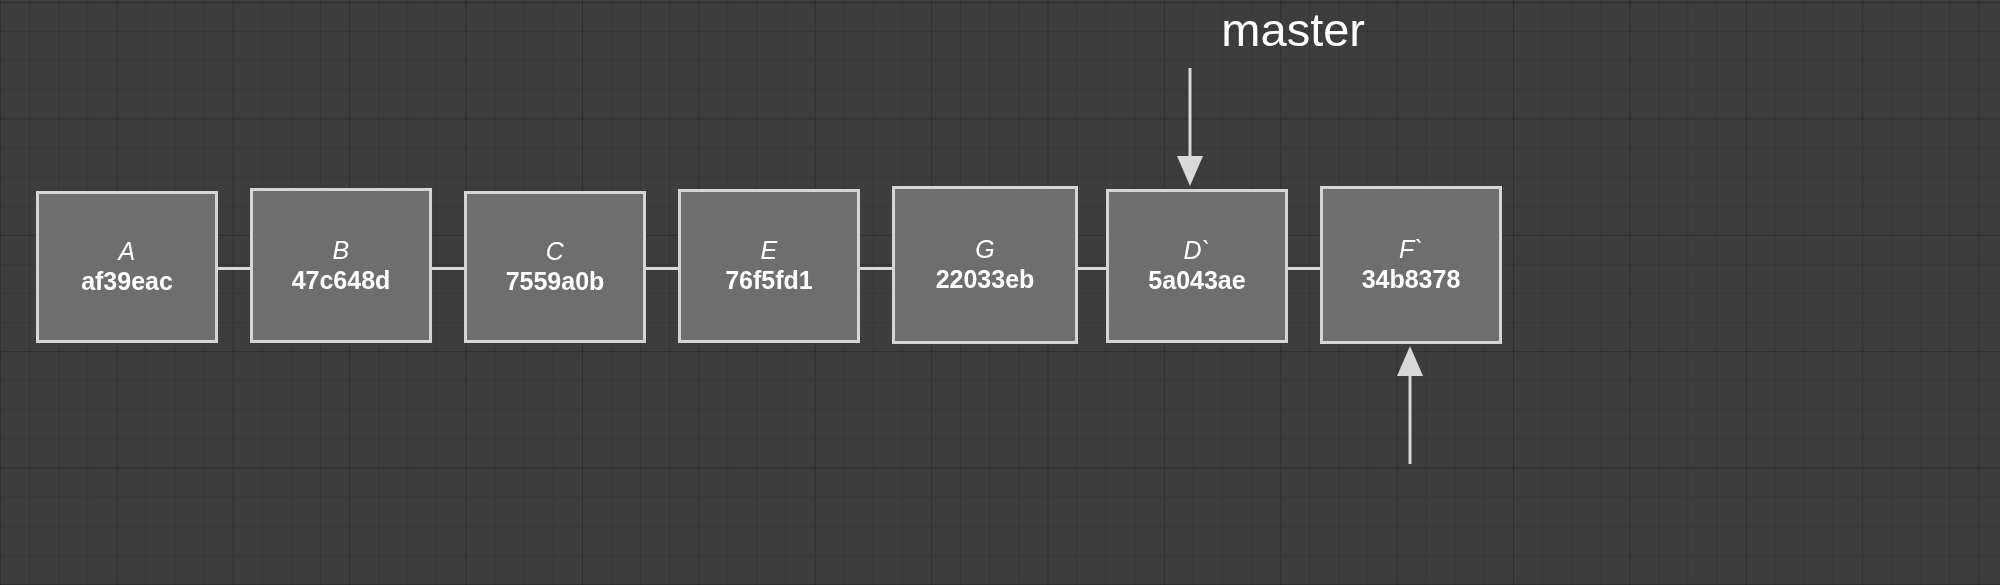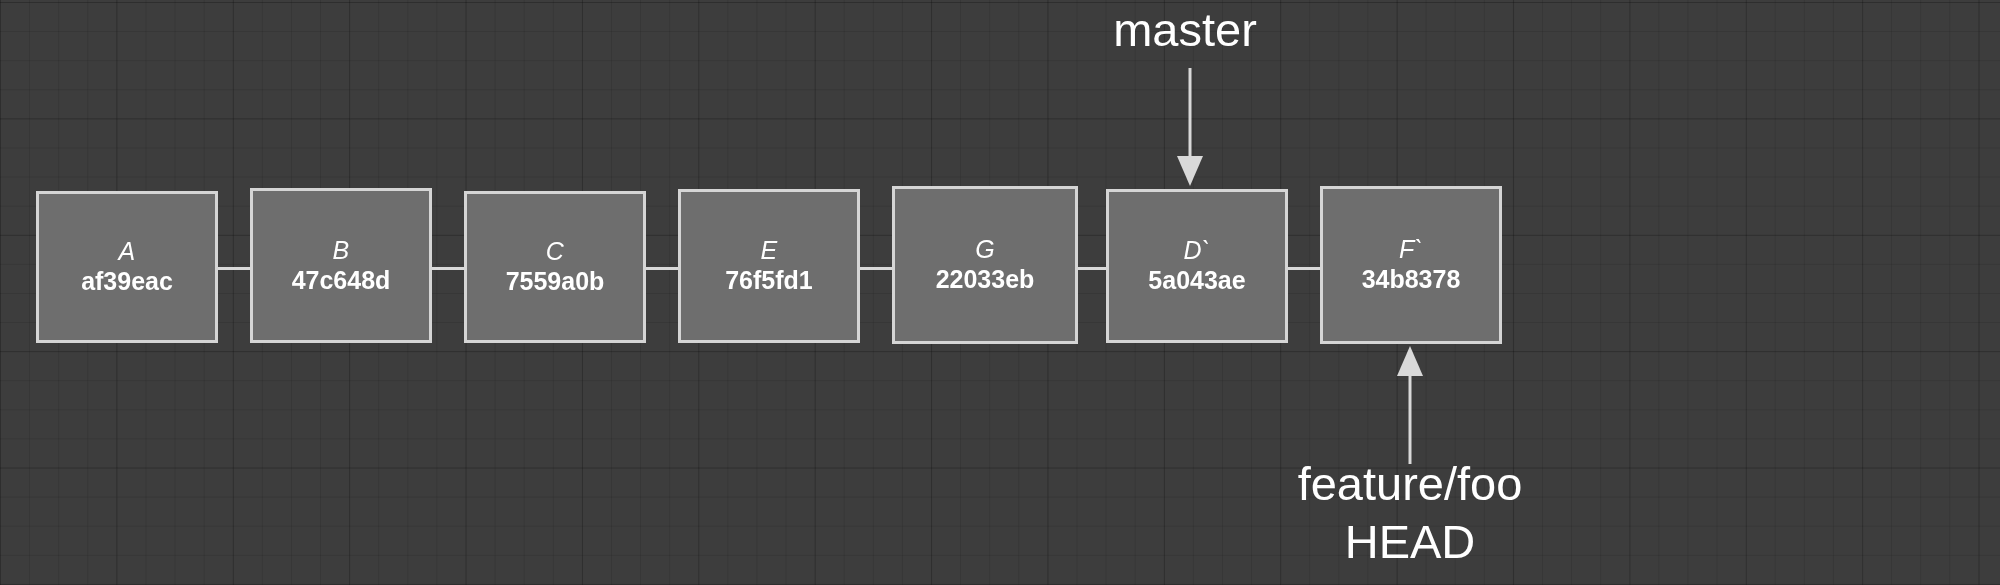--- a/index.html
+++ b/index.html
@@ -63,21 +63,21 @@
     font-weight: bold;
   }
 
   
   .ref-label {
     position: absolute;
     color: #ffffff;
     font-size: 47px;
     line-height: 56px;
     white-space: pre;
-    text-align: center;
+    text-align: right;
     z-index: 4;
   }
   .ref-label.multiline {
     line-height: 58px;
   }
 
   .pointer-svg {
     position: absolute;
     z-index: 2;
     overflow: visible;
@@ -135,17 +135,15 @@
   <svg class="pointer-svg" style="left:1160px; top:68px;" width="60" height="120" viewBox="0 0 60 120">
     <line x1="30" y1="0" x2="30" y2="96" stroke="#d9d9d9" stroke-width="3"></line>
     <polygon points="30,118 17,88 43,88" fill="#d9d9d9"></polygon>
   </svg>
 
   <svg class="pointer-svg" style="left:1380px; top:344px;" width="60" height="120" viewBox="0 0 60 120">
     <line x1="30" y1="120" x2="30" y2="24" stroke="#d9d9d9" stroke-width="3"></line>
     <polygon points="30,2 17,32 43,32" fill="#d9d9d9"></polygon>
   </svg>
 
-  <div class="ref-label multiline" style="left:1230px; top:455px; width:360px;">feature/foo</div>
 
-  <div class="ref-label multiline" style="left:1230px; top:513px; width:360px;">HEAD</div>
 
 </div>
 
 </body></html>

